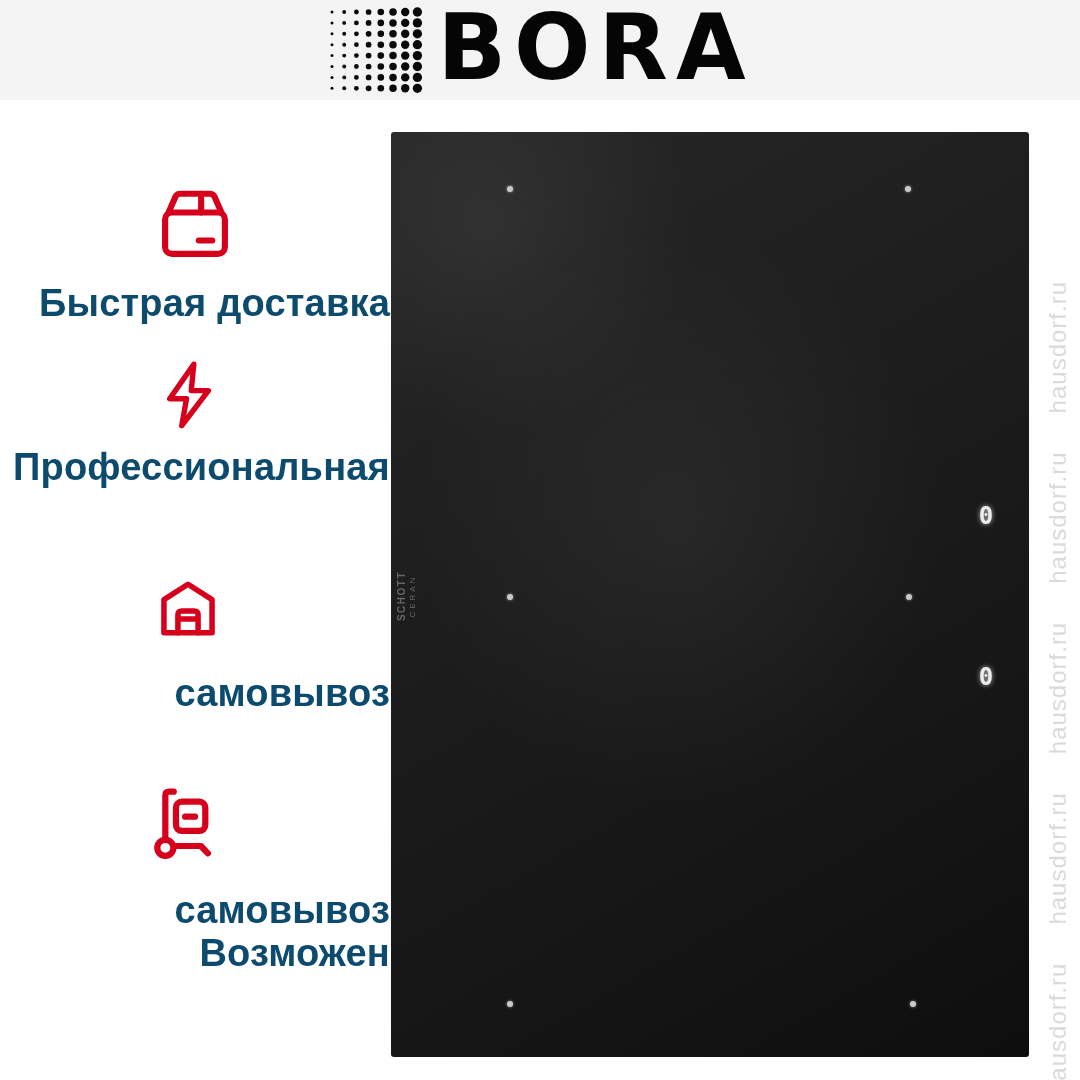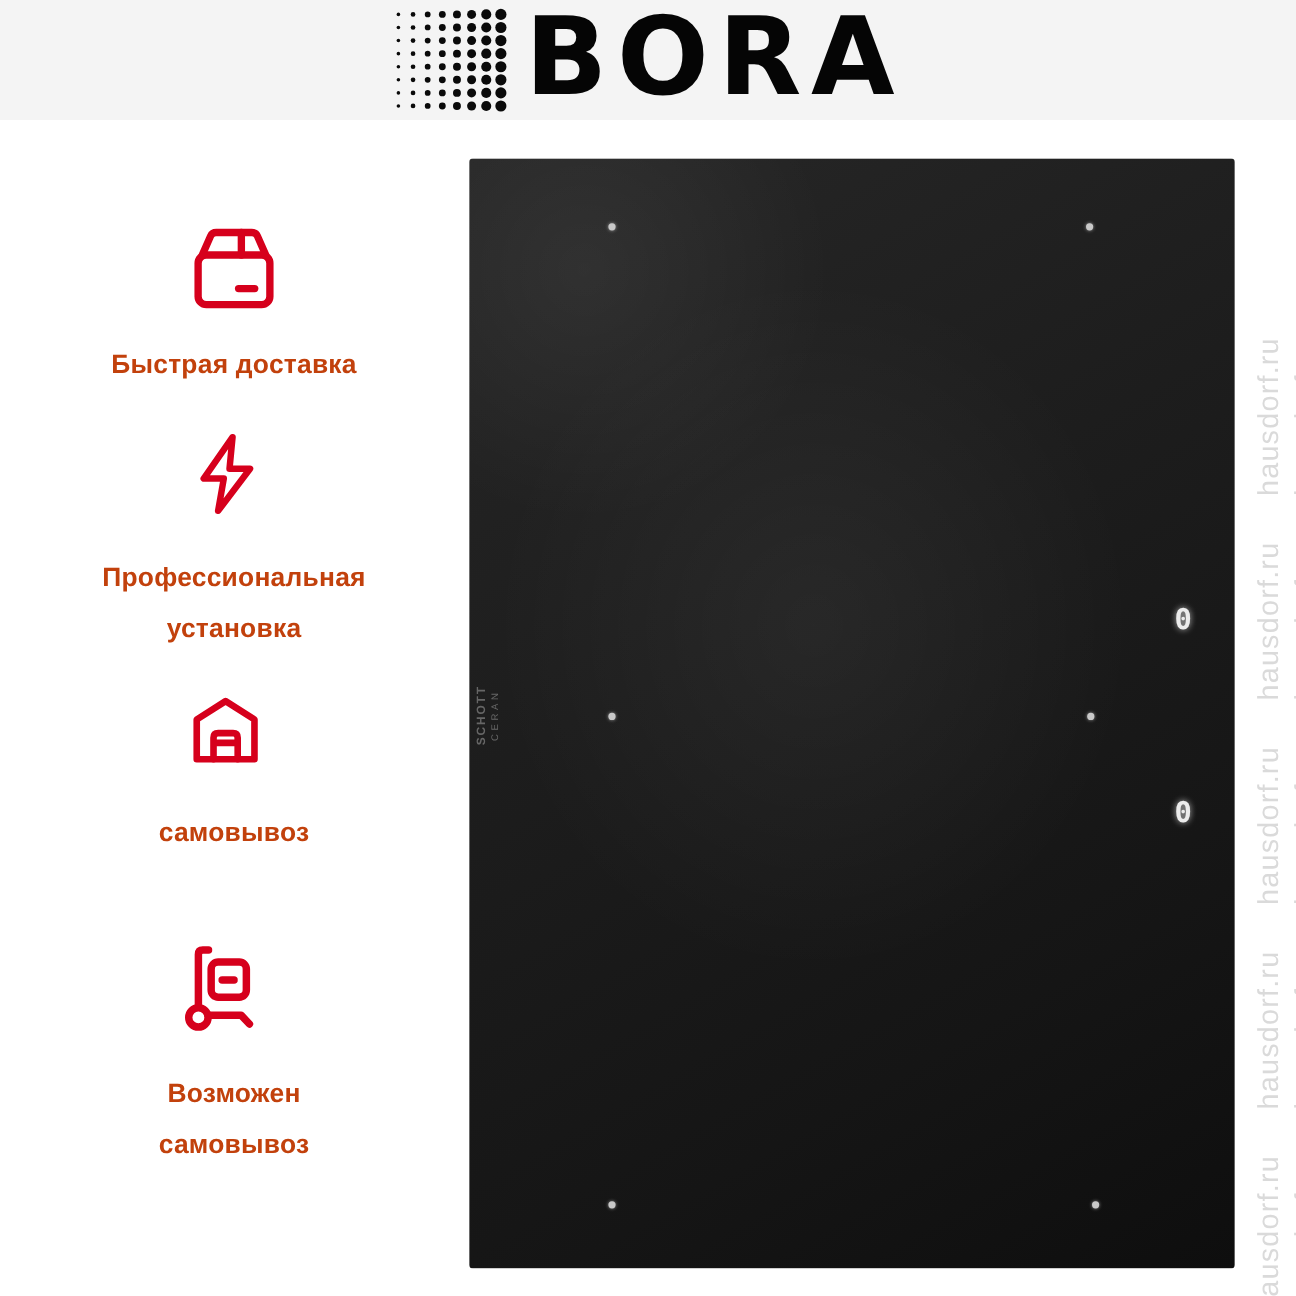--- a/index.html
+++ b/index.html
@@ -27,23 +27,23 @@
   }
   
   .features{position:absolute;left:0;top:100px;width:390px;height:980px;}
   .f-icon{position:absolute;}
   .f-icon svg{display:block;}
   .f-icon path,.f-icon rect,.f-icon circle,.f-icon polygon,.f-icon line{
     fill:none;stroke:#d6001c;stroke-linecap:round;stroke-linejoin:round;
   }
   .f-label{
     position:absolute;left:0;width:390px;
-    text-align:center;
-    font-size:22px;line-height:43px;font-weight:700;
-    color:#c2410c;letter-spacing:.2px;
+    text-align:right;
+    font-size:38px;line-height:43px;font-weight:700;
+    color:#0c4a6e;letter-spacing:.2px;
   }
   
   .product{
     position:absolute;left:391px;top:132px;width:638px;height:925px;
     border-radius:3px;
     background:
       radial-gradient(60% 45% at 45% 42%, rgba(255,255,255,0.05), rgba(255,255,255,0) 70%),
       radial-gradient(50% 35% at 15% 10%, rgba(255,255,255,0.06), rgba(255,255,255,0) 65%),
       linear-gradient(150deg,#272727 0%,#1d1d1d 40%,#151515 75%,#0e0e0e 100%);
   }
@@ -170,23 +170,22 @@
     </div>
     <div class="f-label" style="top:182px;">
       <div>Быстрая доставка</div>
     </div>
 
     <div class="f-icon" style="left:152px;top:257px;">
       <svg width="76" height="76" viewBox="0 0 24 24" stroke-width="1.7">
         <polygon points="13.2,2.3 5.6,13.2 10.9,13.2 9.4,21.7 17.8,10.6 12.4,10.6"></polygon>
       </svg>
     </div>
-    <div class="f-label" style="top:359px;">
+    <div class="f-label" style="top:346px;">
       <div>Профессиональная</div>
-      <div>установка</div>
     </div>
 
     <div class="f-icon" style="left:149px;top:469px;">
       <svg width="78" height="78" viewBox="0 0 24 24" stroke-width="1.7">
         <path d="M4.6 19.6 V9.4 L12 4.7 L19.4 9.4 V19.6 Z"></path>
         <path d="M8.9 19.6 V14.1 Q8.9 12.9 10.1 12.9 H13.9 Q15.1 12.9 15.1 14.1 V19.6"></path>
         <path d="M9.4 15.4 H14.6"></path>
       </svg>
     </div>
     <div class="f-label" style="top:572px;">
@@ -196,22 +195,22 @@
     <div class="f-icon" style="left:136px;top:680px;">
       <svg width="88" height="88" viewBox="0 0 24 24" stroke-width="1.7">
         <path d="M10.3 3.2 H9 Q8 3.2 8 4.2 V15.8"></path>
         <circle cx="8" cy="18.5" r="2.2"></circle>
         <path d="M10.2 18 H17.7 L19.6 20"></path>
         <rect x="10.9" y="5.9" width="8" height="8" rx="1.6"></rect>
         <path d="M13.4 10 H16.1"></path>
       </svg>
     </div>
     <div class="f-label" style="top:789px;">
+      <div>самовывоз</div>
       <div>Возможен</div>
-      <div>самовывоз</div>
     </div>
 
   </div>
 
   <div class="product">
     <div class="tdot p1"></div>
     <div class="tdot p2"></div>
     <div class="tdot p3"></div>
     <div class="tdot p4"></div>
     <div class="tdot p5"></div>

